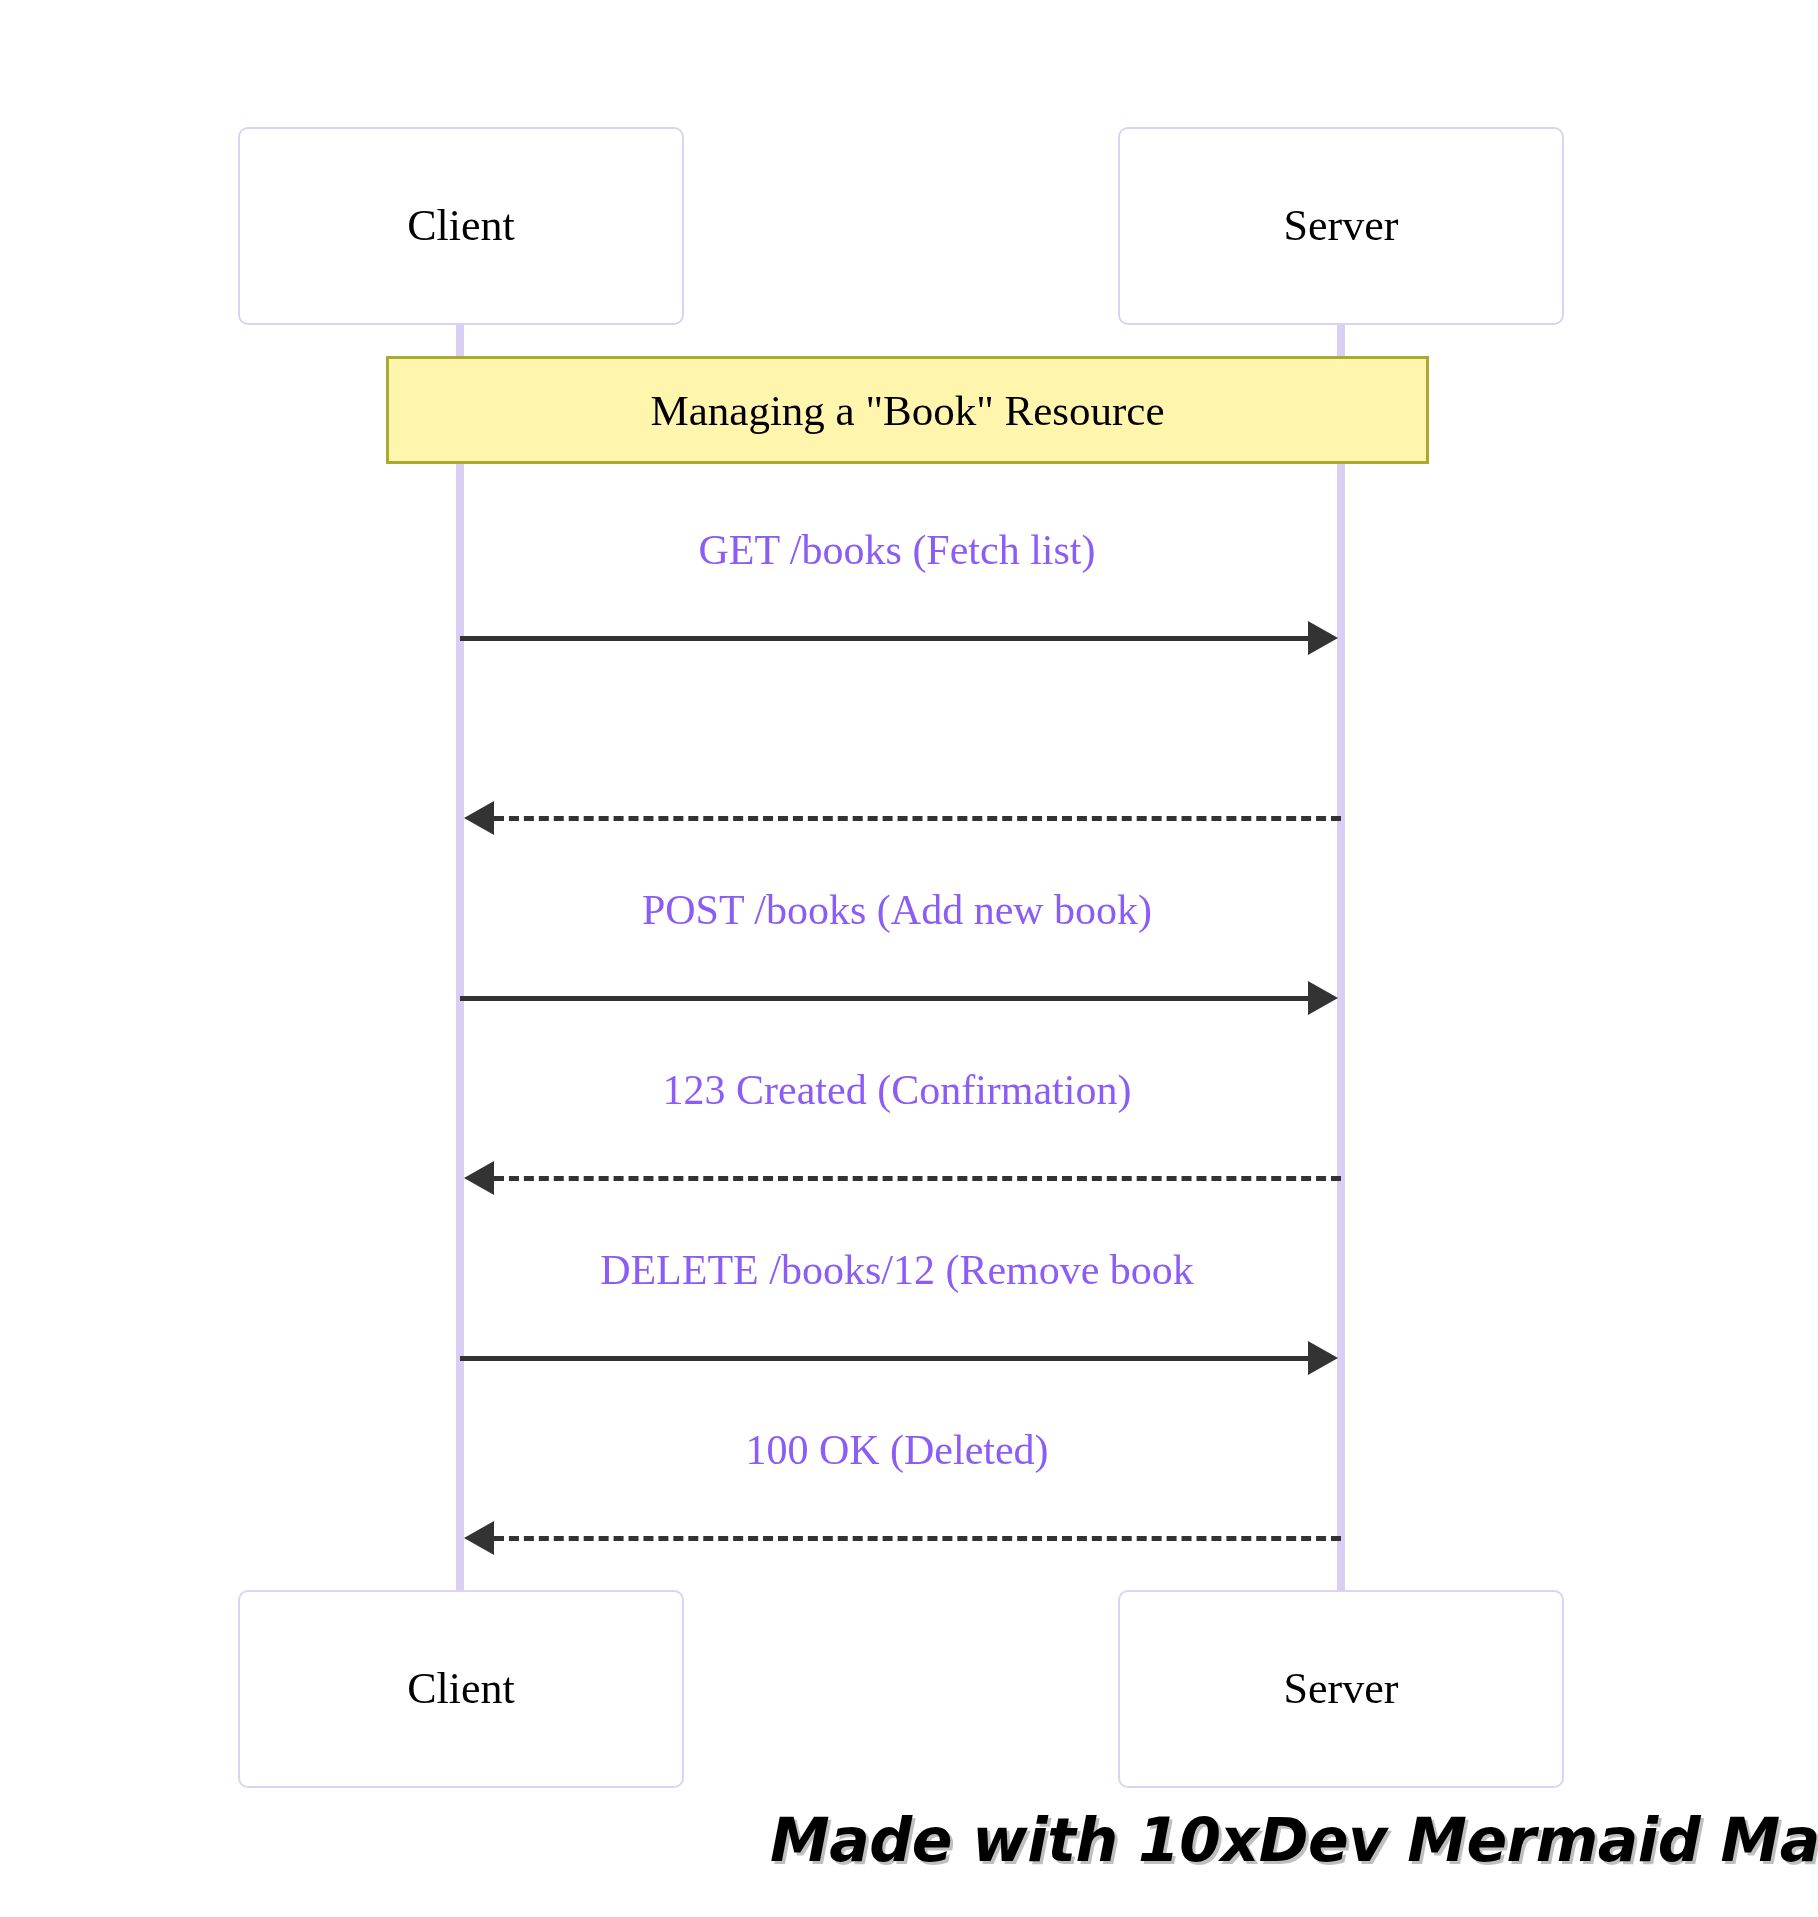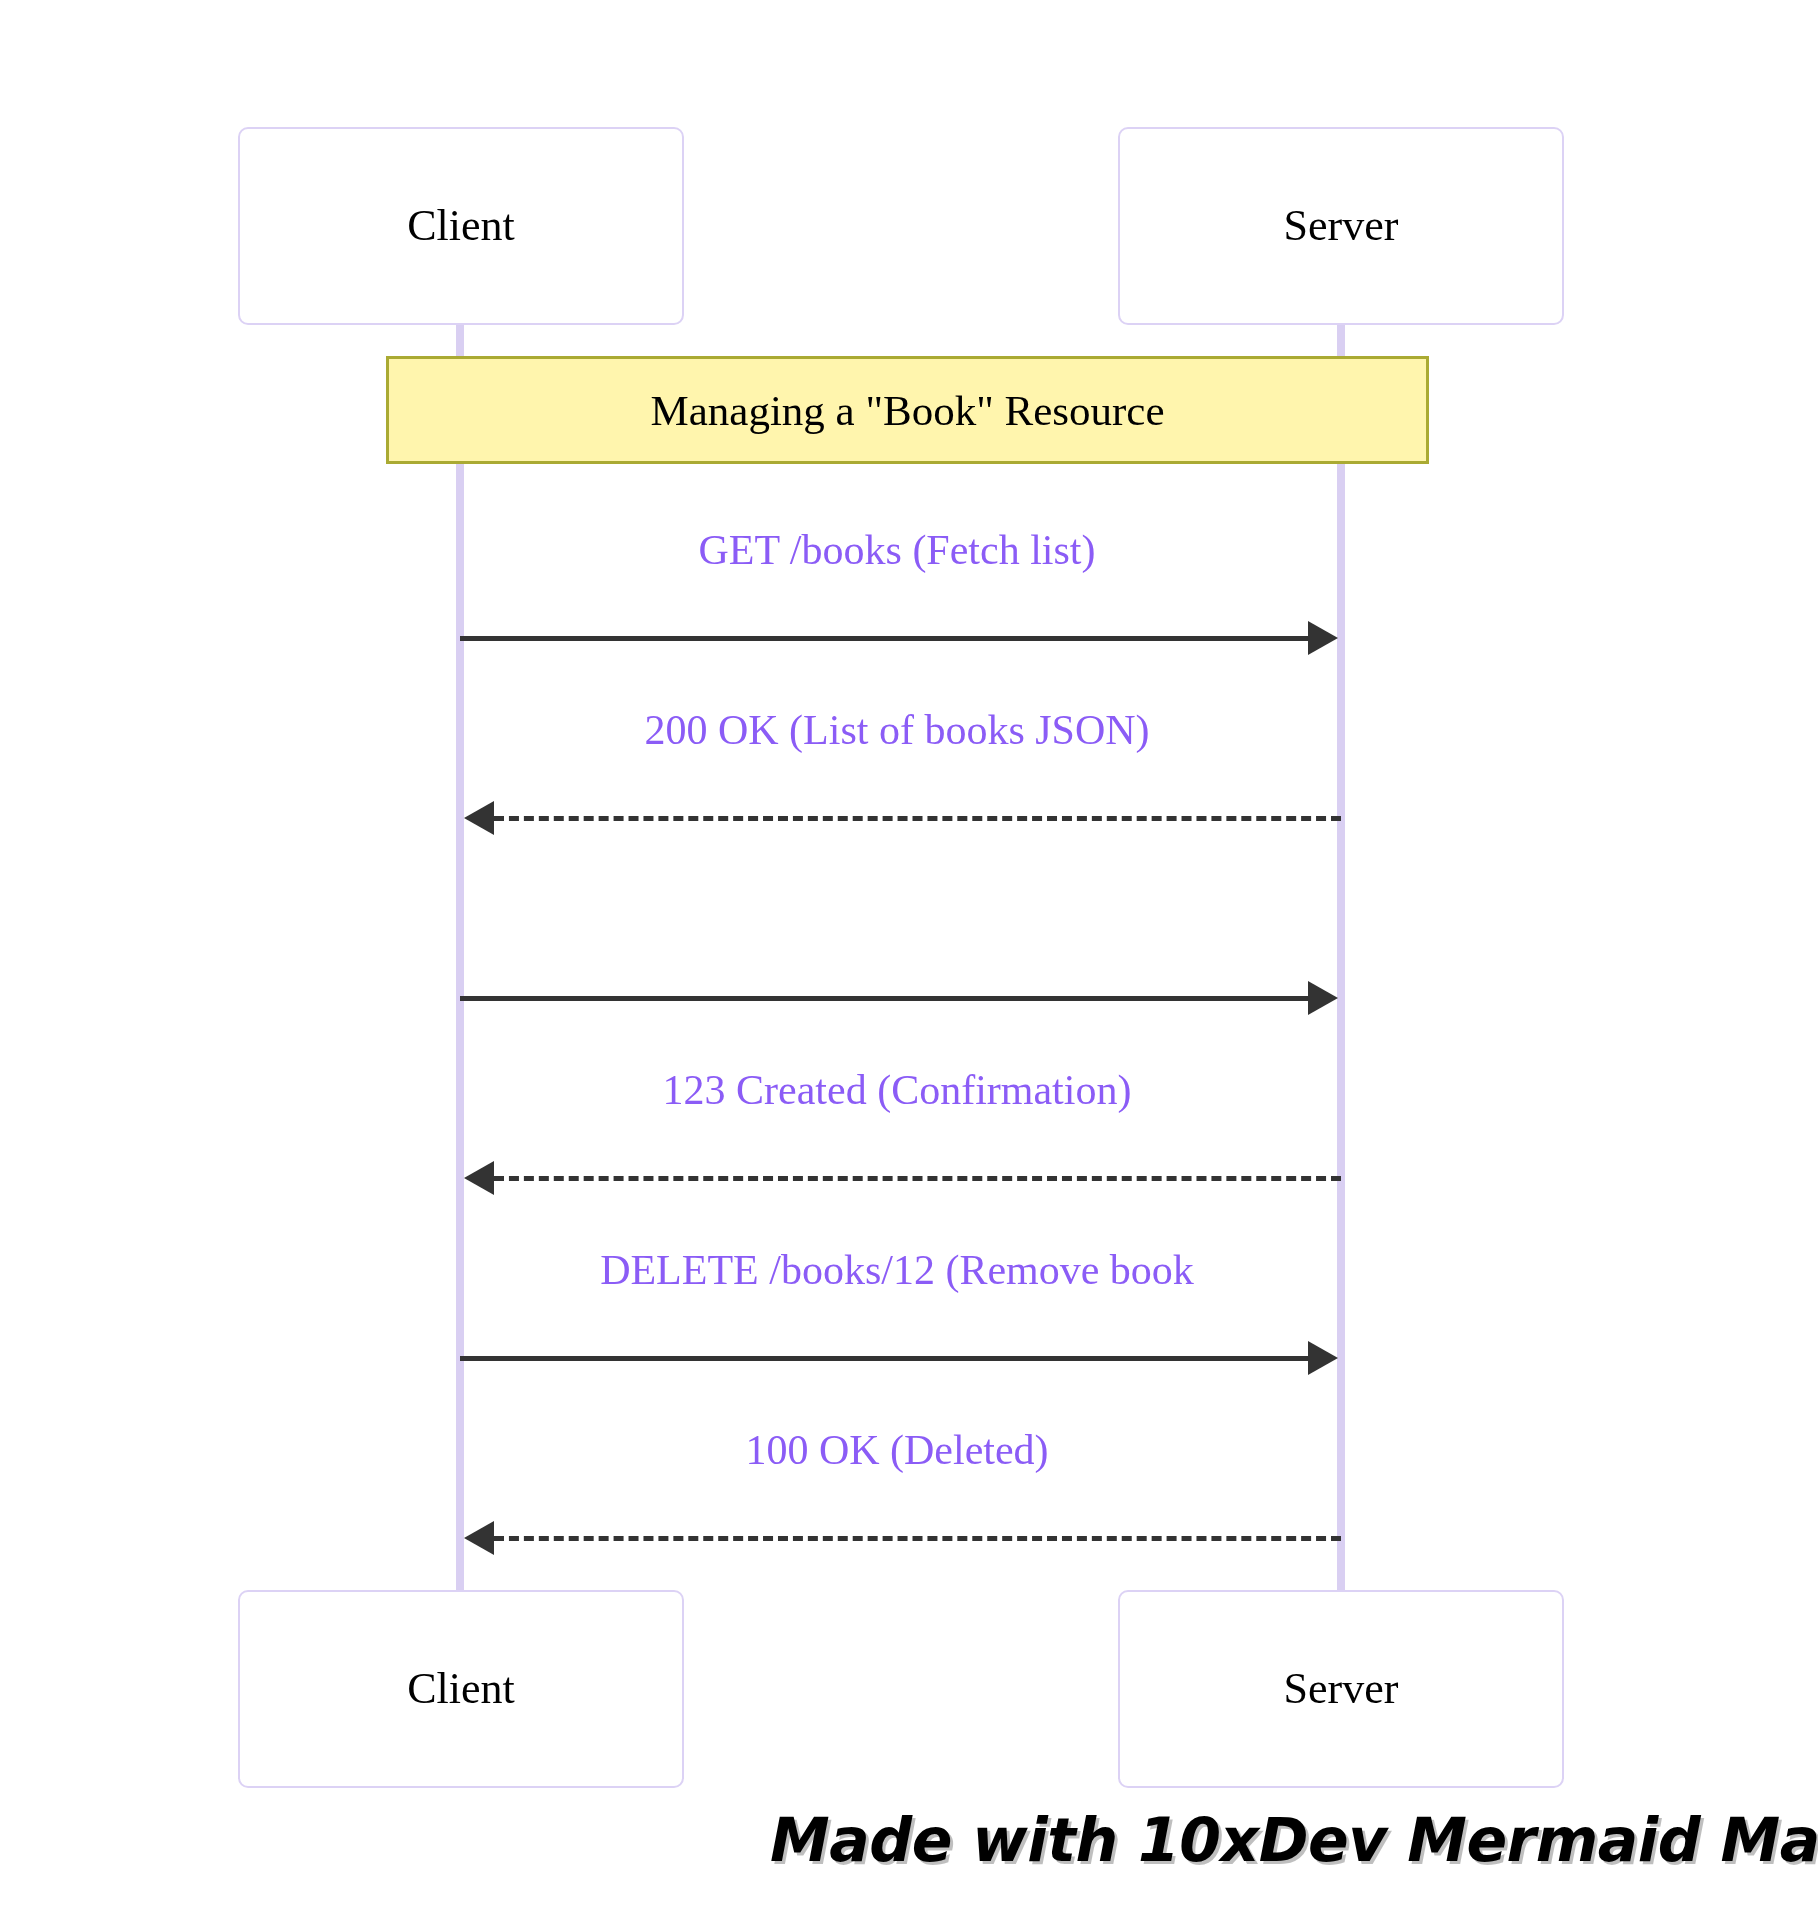--- a/index.html
+++ b/index.html
@@ -132,24 +132,24 @@
   </div>
 
   <div class="note-box" style="left:386px; top:344px; width:1043px; height:108px;">
     <span class="note-label">Managing a "Book" Resource</span>
   </div>
 
   <div class="msg-label" style="left:460px; top:517px; width:874px;">GET /books (Fetch list)</div>
   <div class="msg-line" style="left:460px; top:624px; width:848px;"></div>
   <div class="arrow-head right" style="left:1308px; top:609px;"></div>
 
-  <div class="msg-label" style="left:460px; top:697px; width:874px;">200 OK (List of books JSON)</div>
   <div class="msg-line dashed" style="left:494px; top:804px; width:847px;"></div>
   <div class="arrow-head left" style="left:464px; top:789px;"></div>
 
+  <div class="msg-label" style="left:460px; top:877px; width:874px;">POST /books (Add new book)</div>
   <div class="msg-line" style="left:460px; top:984px; width:848px;"></div>
   <div class="arrow-head right" style="left:1308px; top:969px;"></div>
 
   <div class="msg-label" style="left:460px; top:1057px; width:874px;">123 Created (Confirmation)</div>
   <div class="msg-line dashed" style="left:494px; top:1164px; width:847px;"></div>
   <div class="arrow-head left" style="left:464px; top:1149px;"></div>
 
   <div class="msg-label" style="left:460px; top:1237px; width:874px;">DELETE /books/12 (Remove book</div>
   <div class="msg-line" style="left:460px; top:1344px; width:848px;"></div>
   <div class="arrow-head right" style="left:1308px; top:1329px;"></div>

